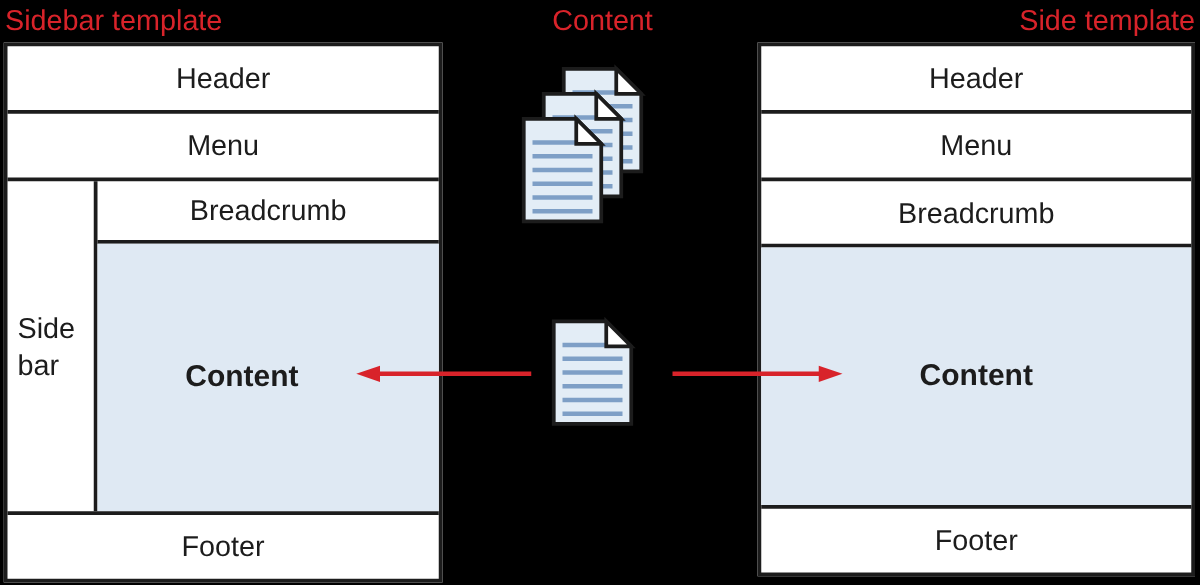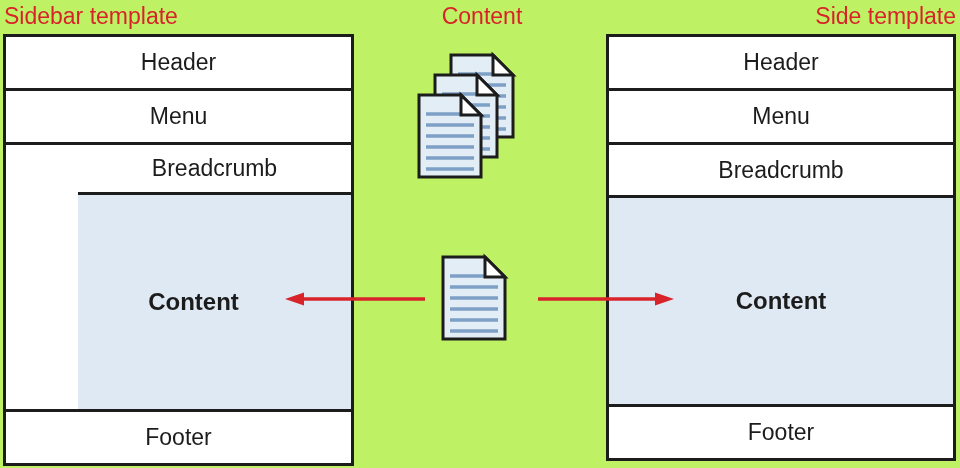--- a/index.html
+++ b/index.html
@@ -8,21 +8,21 @@
     --red: #d8232a;
     --outline: #1c1c1c;
     --panel-fill: #dfe9f3;
     --doc-fill: #e3edf6;
     --doc-line: #7e9fc6;
   }
   .canvas {
     position: relative;
     width: 960px;
     height: 468px;
-    background: #bef264;
+    background: #000000;
     font-family: "Liberation Sans", sans-serif;
     color: var(--outline);
     overflow: hidden;
   }
   .red-title {
     position: absolute;
     top: 3px;
     height: 26px;
     line-height: 26px;
     font-size: 23px;
@@ -136,20 +136,23 @@
   <div class="red-title title-right">Side template</div>
 
   <div class="tpl tpl-left">
     <div class="row bordered-bottom l-header">
       <span>Header</span>
     </div>
     <div class="row bordered-bottom l-menu">
       <span>Menu</span>
     </div>
     <div class="l-lower">
+      <div class="l-side">
+        <span>Side bar</span>
+      </div>
       <div class="l-rightcol">
         <div class="row bordered-bottom l-bc">
           <span>Breadcrumb</span>
         </div>
         <div class="l-content">
           <span class="content-label">Content</span>
         </div>
       </div>
     </div>
     <div class="row l-footer">

